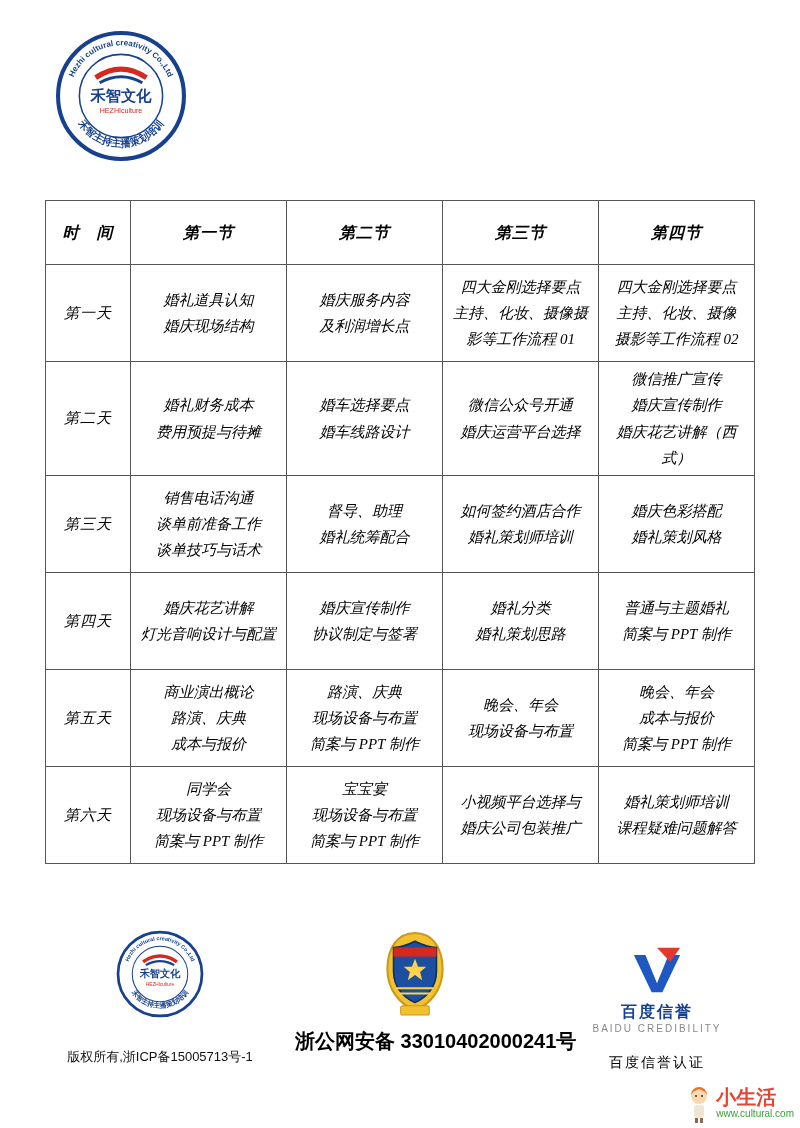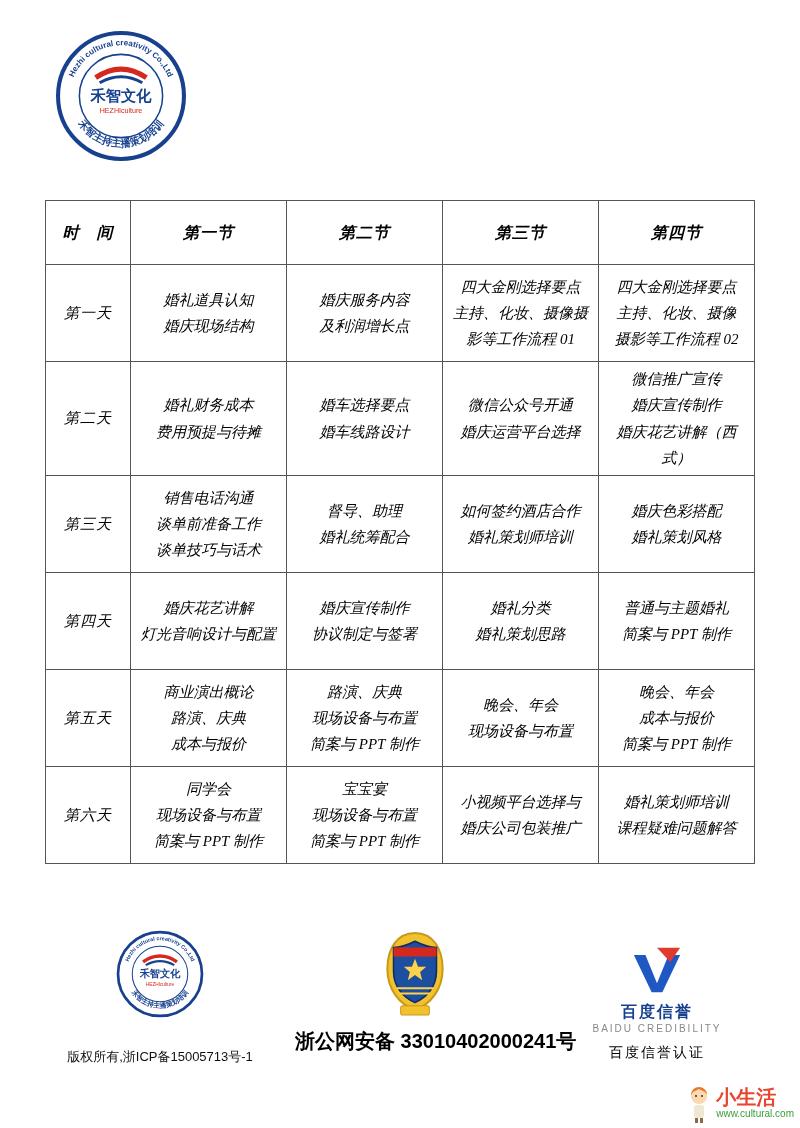--- a/index.html
+++ b/index.html
@@ -39,21 +39,21 @@
   .footer-col { position:absolute; text-align:center; }
   .col-left   { left:65px;  width:190px; }
   .col-center { left:295px; width:240px; }
   .col-right  { left:577px; width:160px; padding-top:16px; }
   .copyright  { margin-top:26px; font-size:13px; color:#111; }
   .police-badge { width:72px; height:88px; }
   .police-text  { margin-top:6px; font-size:20px; font-weight:bold; color:#000; white-space:nowrap; }
   .baidu-logo { width:54px; height:48px; }
   .baidu-title { margin-top:4px; font-size:16px; font-weight:bold; color:#16418f; letter-spacing:2px; }
   .baidu-sub   { font-size:10px; color:#888; letter-spacing:2px;text-align:center; }
-  .baidu-cert  { margin-top:10px; font-size:14px; color:#000; letter-spacing:2px; }
+  .baidu-cert  { margin-top:20px; font-size:14px; color:#000; letter-spacing:2px; }
 
   
   .watermark {
     position:absolute; right:6px; bottom:4px;
     display:flex; align-items:flex-start; gap:4px;
   }
   .wm-icon { width:26px; height:38px; }
   .wm-name { font-size:20px; font-weight:bold; color:#e8442f; line-height:1.1; }
   .wm-url  { font-size:10px; color:#3a9e3a; }
 </style>

